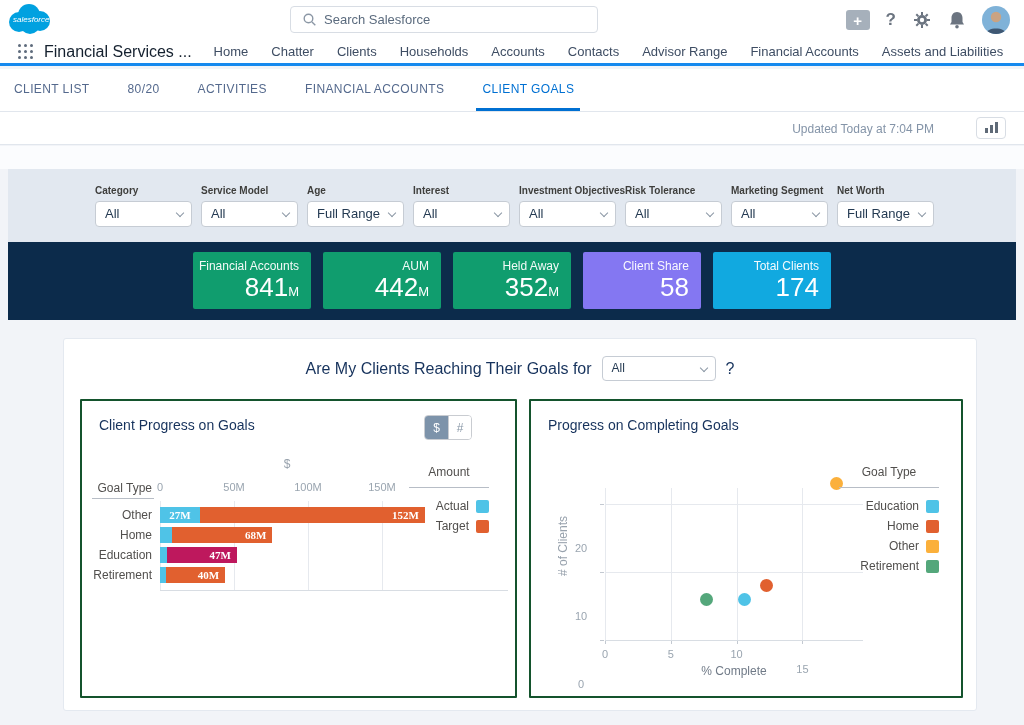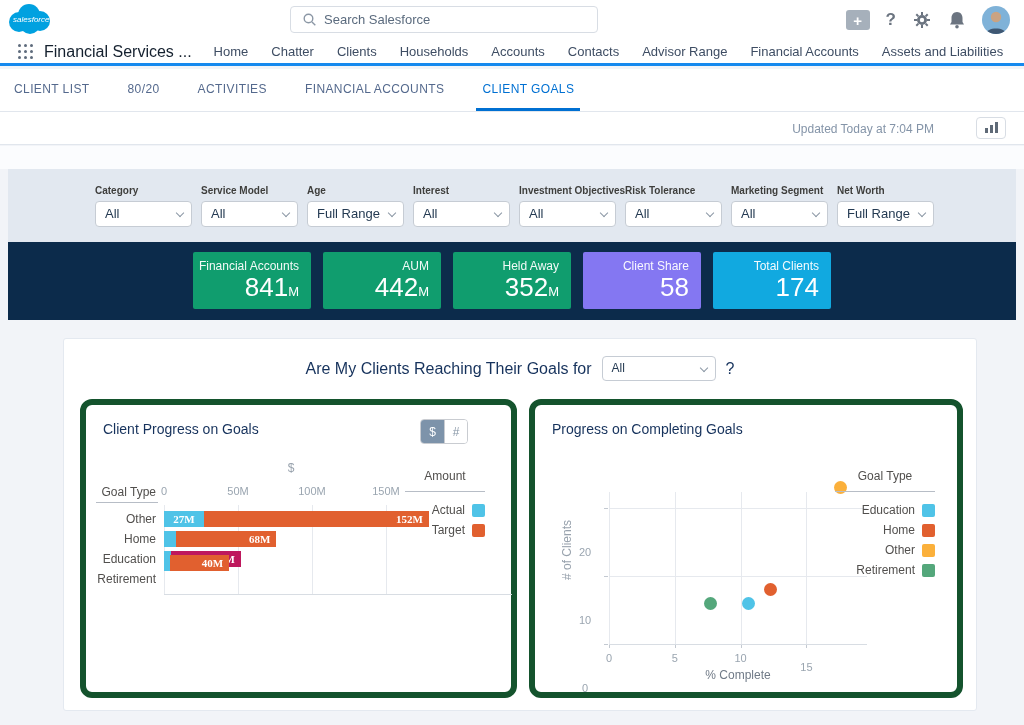--- a/index.html
+++ b/index.html
@@ -52,21 +52,21 @@
   .kpi { width:118px; height:57px; border-radius:2px; color:#fff; text-align:right; padding:7px 12px 0 0; cursor:pointer; }
   .kpi-label { font-size:12px; opacity:.95; }
   .kpi-value { font-size:26px; line-height:1.15; }
   .kpi-suffix { font-size:13px; }
 
   
   .maincard { position:absolute; left:63px; top:338px; width:914px; height:373px; background:#fff; border:1px solid #e4e9f0; border-radius:3px; }
   .question { display:flex; justify-content:center; align-items:center; gap:10px; margin-top:17px; font-size:16px; color:#16325c; }
   .q-select { position:relative; width:114px; height:25px; background:#fff; border:1px solid #c6ccd4; border-radius:4px; font-size:12px; color:#243a52; line-height:23px; padding:0 20px 0 9px; cursor:pointer; }
 
-  .cbox { position:absolute; top:60px; height:299px; background:#fff; border:6px solid #14532d; border-radius:12px; }
+  .cbox { position:absolute; top:60px; height:299px; background:#fff; border:2px solid #14532d; border-radius:1px; }
   .cbox.left { left:16px; width:437px; }
   .cbox.right { left:465px; width:434px; }
   .cbox-title { position:absolute; left:17px; top:16px; font-size:14px; color:#16325c; }
 
   
   .toggle { position:absolute; right:43px; top:14px; display:flex; border-radius:4px; overflow:hidden; border:1px solid #c9ccd1; }
   .tbtn { width:23px; height:23px; font-size:12px; display:flex; align-items:center; justify-content:center; background:#fff; color:#8796a6; cursor:pointer; }
   .tbtn + .tbtn { border-left:1px solid #c9ccd1; }
   .tbtn.active { background:#7d93aa; color:#fff; }
 
@@ -297,21 +297,21 @@
             <div class="bseg target" style="width: 100.64px; background: rgb(225, 96, 47);">
               <div class="blab">68M</div>
             </div>
           </div>
           <div class="brow" style="top: 44px;">
             <div class="bseg actual" style="width: 7.4px; background: rgb(79, 195, 231);"></div>
             <div class="bseg target" style="width: 69.56px; background: #be185d;">
               <div class="blab">47M</div>
             </div>
           </div>
-          <div class="brow" style="top: 48px;">
+          <div class="brow" style="top: 64px;">
             <div class="bseg actual" style="width: 5.92px; background: rgb(79, 195, 231);"></div>
             <div class="bseg target" style="width: 59.2px; background: rgb(225, 96, 47);">
               <div class="blab">40M</div>
             </div>
           </div>
         </div>
       <div id="brow-labels">
           <div class="brow-label" style="top: 106px;">Other</div>
           <div class="brow-label" style="top: 126px;">Home</div>
           <div class="brow-label" style="top: 146px;">Education</div>
@@ -347,21 +347,21 @@
           <div class="stickmark-x" style="left: 74px; top: 239px;"></div>
           <div class="sxtick" style="left: 74px; top: 247px;">0</div>
           <div class="sgrid-v" style="left: 139.8px; top: 87px; height: 152px;"></div>
           <div class="stickmark-x" style="left: 139.8px; top: 239px;"></div>
           <div class="sxtick" style="left: 139.8px; top: 247px;">5</div>
           <div class="sgrid-v" style="left: 205.6px; top: 87px; height: 152px;"></div>
           <div class="stickmark-x" style="left: 205.6px; top: 239px;"></div>
           <div class="sxtick" style="left: 205.6px; top: 247px;">10</div>
           <div class="sgrid-v" style="left: 271.4px; top: 87px; height: 152px;"></div>
           <div class="stickmark-x" style="left: 271.4px; top: 239px;"></div>
-          <div class="sxtick" style="left: 271.4px; top: 256px;">15</div>
+          <div class="sxtick" style="left: 271.4px; top: 262px;">15</div>
           <div class="stickmark-y" style="left: 69px; top: 239px;"></div>
           <div class="sytick" style="left: 36px; top: 233px;">0</div>
           <div class="sgrid-h" style="left: 74px; top: 171px; width: 258px;"></div>
           <div class="stickmark-y" style="left: 69px; top: 171px;"></div>
           <div class="sytick" style="left: 36px; top: 165px;">10</div>
           <div class="sgrid-h" style="left: 74px; top: 103px; width: 258px;"></div>
           <div class="stickmark-y" style="left: 69px; top: 103px;"></div>
           <div class="sytick" style="left: 36px; top: 97px;">20</div>
           <div class="sgrid-v" style="left: 74px; top: 87px; height: 152px;"></div>
           <div class="sgrid-h" style="left: 74px; top: 239px; width: 258px; background: rgb(216, 221, 227);"></div>

